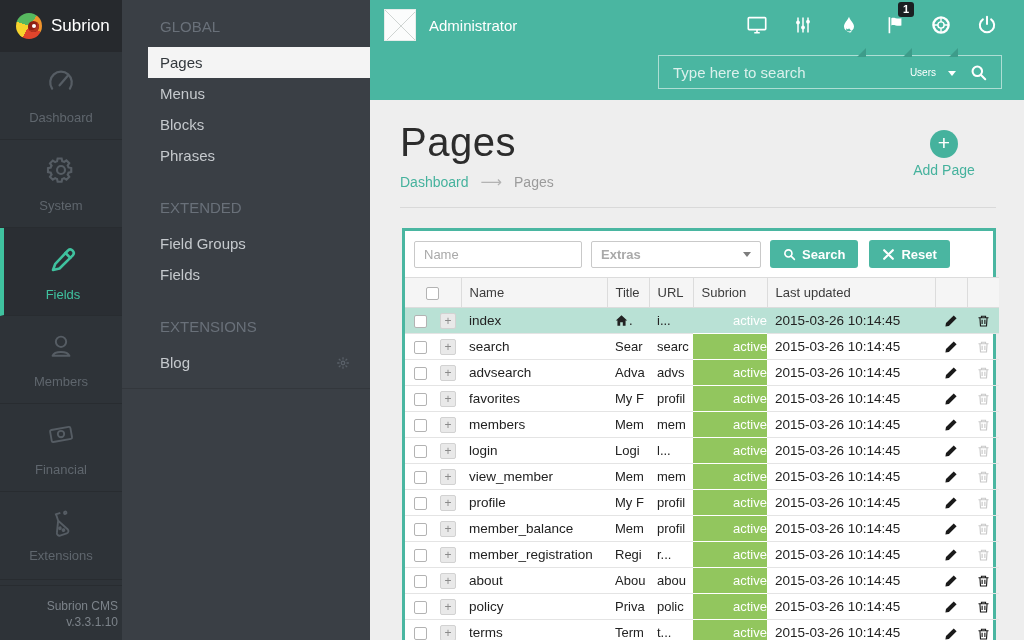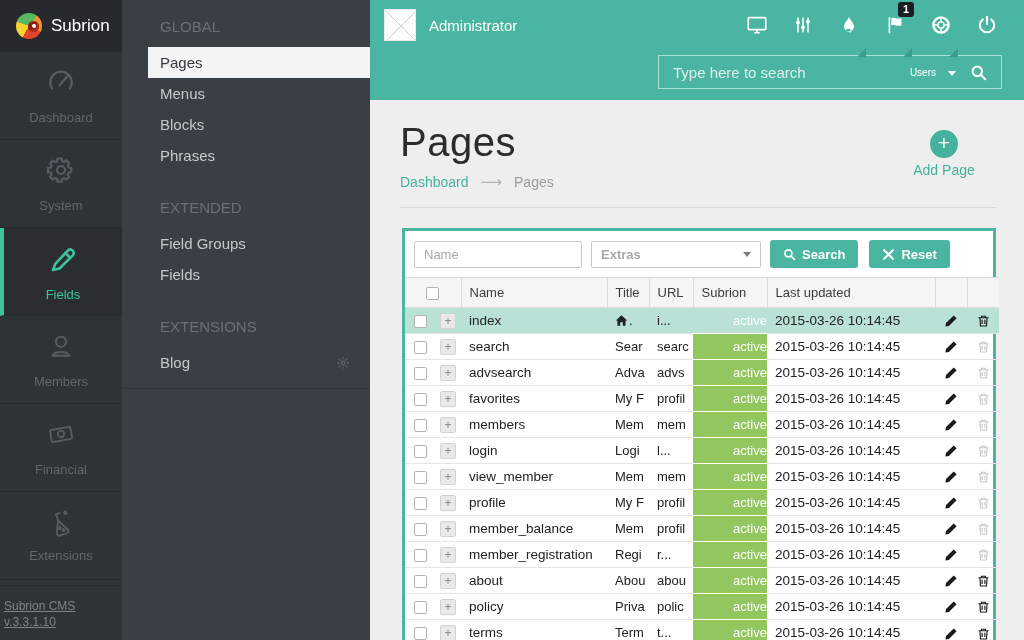--- a/index.html
+++ b/index.html
@@ -17,22 +17,22 @@
     border-radius:50%; background:#8e1f14; box-shadow: inset -2px -2px 0 #b3321f; }
   .logo-mark::before { content:""; position:absolute; right:6px; top:11px; width:4px; height:4px;
     border-radius:50%; background:#fff; z-index:2; }
   .logo-text { color:#ffffff; font-size:17px; }
   .nav-item { height:88px; border-bottom:1px solid #282c30; display:flex; flex-direction:column;
     align-items:center; justify-content:center; gap:9px; color:#5f666d; cursor:pointer; }
   .nav-item .nav-label { font-size:13px; }
   .nav-item svg { stroke:#565d64; }
   .nav-item.active { background:#2a2e33; border-left:4px solid #3fc29f; color:#3fc29f; }
   .nav-item.active svg { stroke:#3fc29f; }
-  .version { margin-top:auto; border-top:1px solid #282c30; padding:12px 4px 10px; text-align:left;
-    color:#7c838a; font-size:12px; line-height:16px;text-decoration:underline; }
+  .version { margin-top:auto; border-top:1px solid #282c30; padding:12px 4px 10px; text-align:right;
+    color:#7c838a; font-size:12px; line-height:16px; }
 
   
   .sidebar2 { width:248px; background:#3a3f45; flex-shrink:0; padding-top:8px; }
   .sec-title { padding:10px 0 12px 38px; color:#697079; font-size:15px; }
   .sub-item { padding:7px 0 7px 38px; color:#c5c9cd; font-size:15px; cursor:pointer; display:flex; align-items:center; }
   .sub-item.active { background:#f4f4f4; color:#33383d; margin-left:26px; padding-left:12px; }
   .sub-item .gear-right { margin-left:auto; margin-right:20px; display:flex; }
   .sub-item .gear-right svg { stroke:#596068; fill:none; }
   .sub-divider { border-top:1px solid #33373c; margin-top:10px; }
   .sec-gap { height:18px; }

